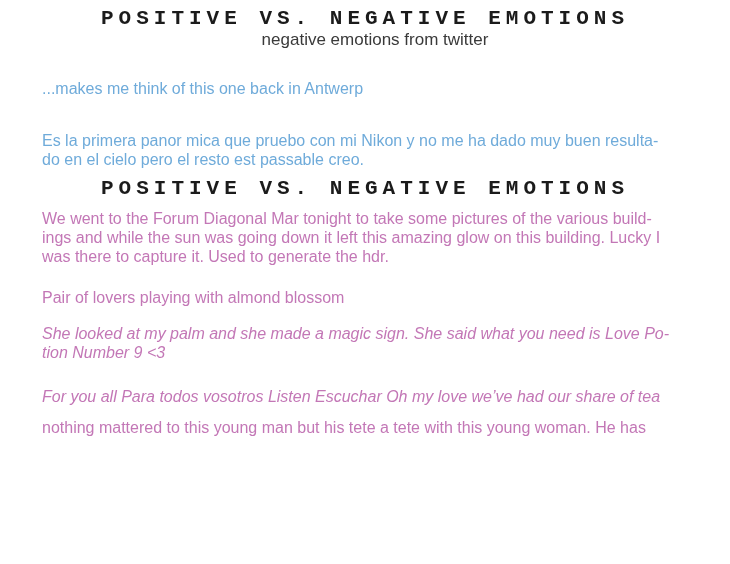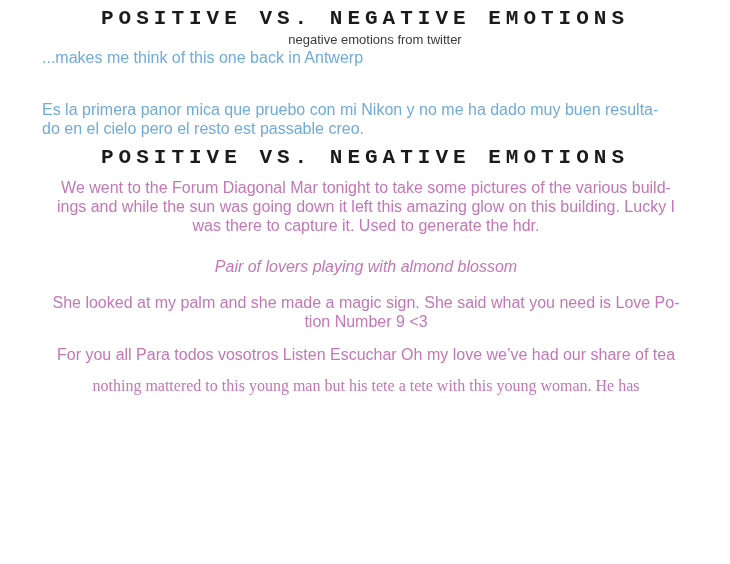--- a/index.html
+++ b/index.html
@@ -18,60 +18,60 @@
     line-height: 24px;
     letter-spacing: 5px;
     text-align: center;
     color: #1b1b1b;
     margin: 0;
   }
   .title1 { padding-top: 7px; }
   .title2 { margin-top: 8px; }
   .subtitle {
     text-align: center;
-    font-size: 13px;
+    font-size: 17px;
     line-height: 17px;
     color: #3a3a3a;
     padding-left: 20px;
   }
   .tweet {
     margin: 0 40px 0 42px;
     font-size: 16px;
     line-height: 19px;
     white-space: pre-line; 
   }
   
-  .t1 { }
+  .t1 { margin-top: 31px; }
   .t2 { margin-top: 24px; }
   .t3 { margin-top: 16px; }
   .t4 { margin-top: 33px; }
   .t5 { margin-top: 8px;  }
-  .t6 { margin-top: 22px; font-style: italic; }
-  .t7 { margin-top: 17px; }
-  .t8 { margin-top: 14px; }
-  .t9 { margin-top: 12px; font-family: Liberation Serif, serif; }
+  .t6 { margin-top: 22px; }
+  .t7 { margin-top: 17px; font-style: italic; }
+  .t8 { margin-top: 25px; font-style: italic; }
+  .t9 { margin-top: 12px; }
 </style>
 </head>
 <body>
 
 <div class="page">
 
   <h1 class="title title1">POSITIVE VS. NEGATIVE EMOTIONS</h1>
 
   <div class="subtitle">negative emotions from twitter</div>
 
   <div class="tweets-negative" style="color: rgb(111, 171, 218);">
     <p class="tweet t1">...makes me think of this one back in Antwerp</p>
     <p class="tweet t4">Es la primera panor mica que pruebo con mi Nikon y no me ha dado muy buen resulta-
 do en el cielo pero el resto est passable creo.</p>
   </div>
 
   <h2 class="title title2">POSITIVE VS. NEGATIVE EMOTIONS</h2>
 
-  <div class="tweets-positive" style="color: rgb(195, 119, 182); text-align: center;">
+  <div class="tweets-positive" style="color: rgb(195, 119, 182);">
     <p class="tweet t5">We went to the Forum Diagonal Mar tonight to take some pictures of the various build-
 ings and while the sun was going down it left this amazing glow on this building. Lucky I
 was there to capture it. Used to generate the hdr.</p>
     <p class="tweet t6">Pair of lovers playing with almond blossom</p>
     <p class="tweet t7">She looked at my palm and she made a magic sign. She said what you need is Love Po-
 tion Number 9 &lt;3</p>
     <p class="tweet t8">For you all Para todos vosotros Listen  Escuchar Oh my love we’ve had our share of tea</p>
     <p class="tweet t9">nothing mattered to this young man but his tete a tete with this young woman. He has</p>
   </div>
 

